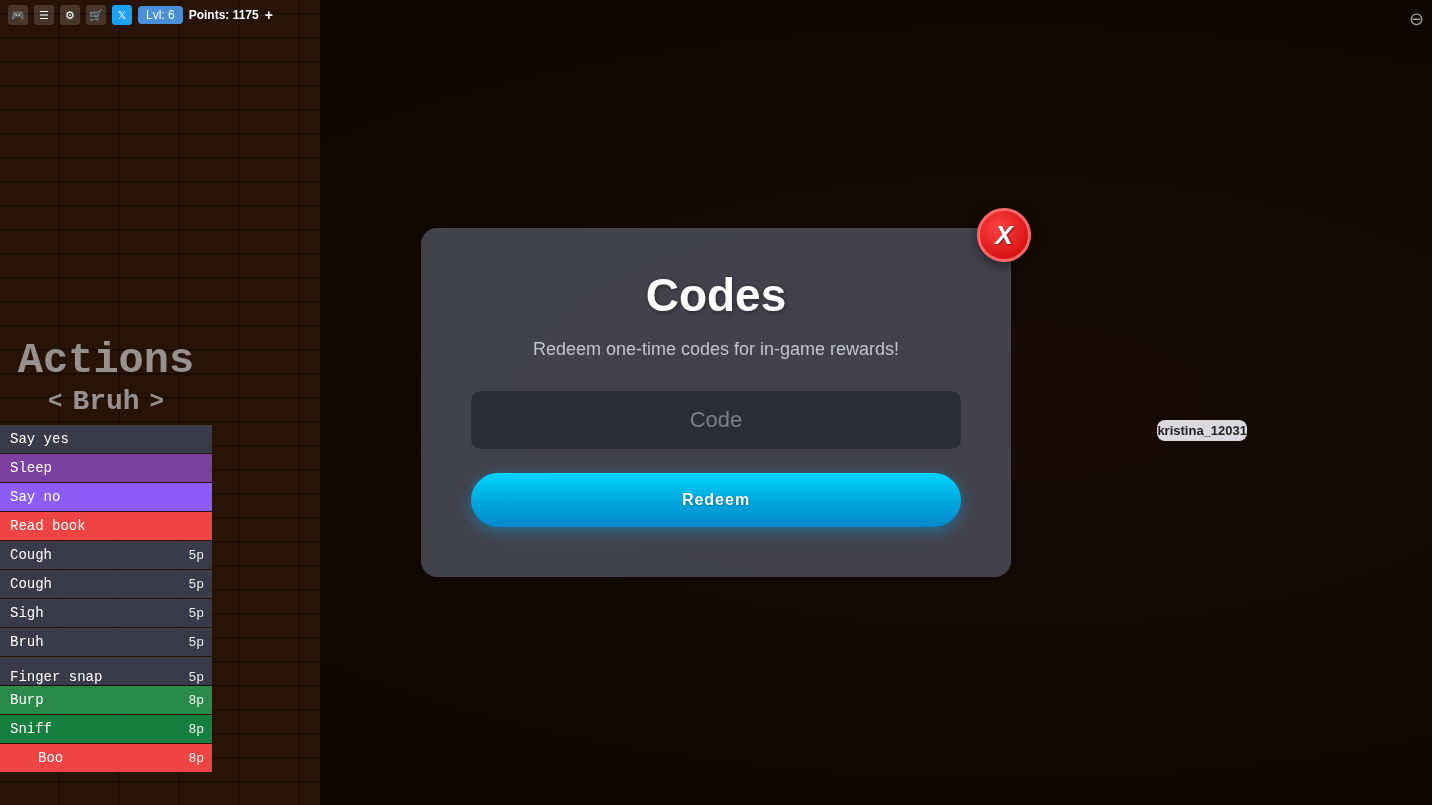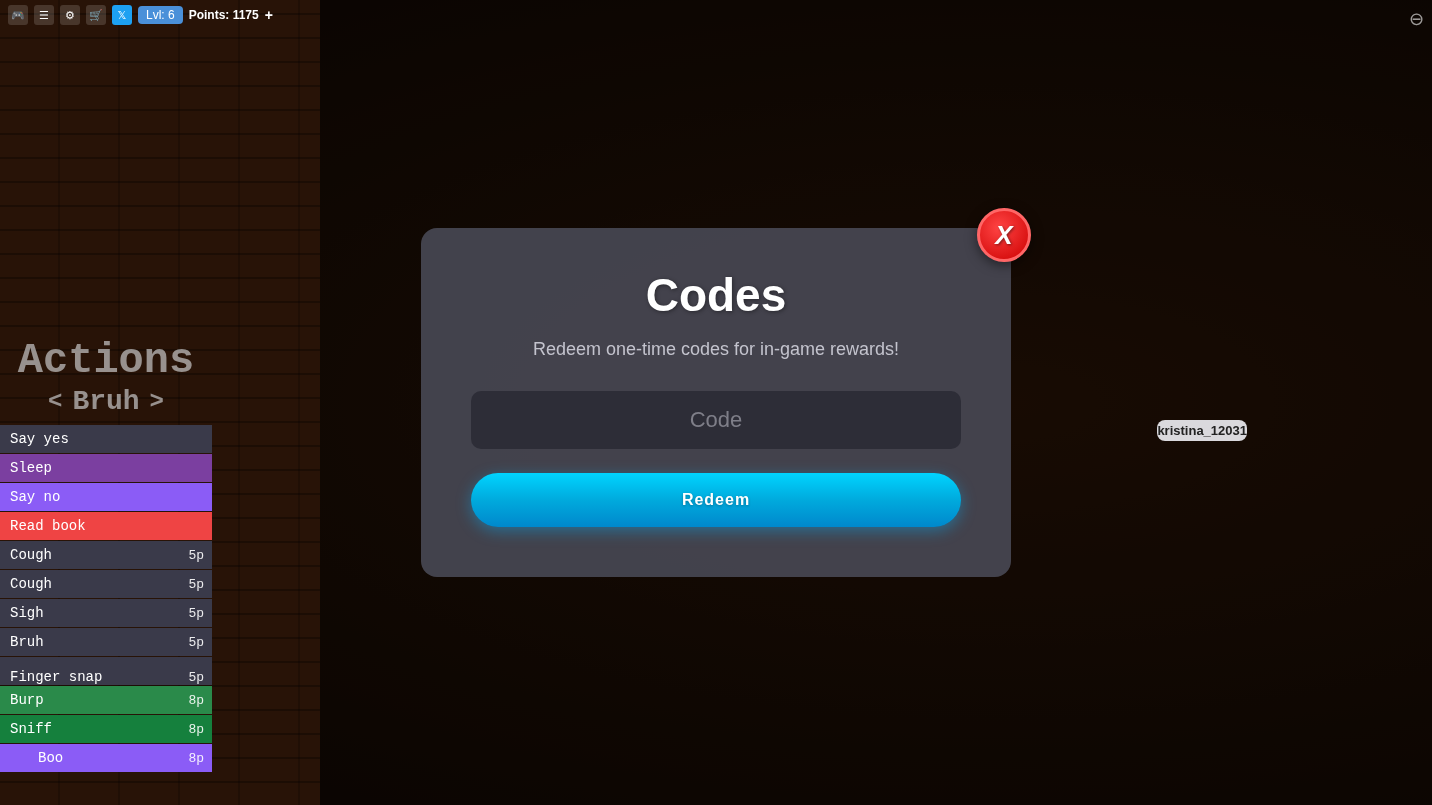--- a/index.html
+++ b/index.html
@@ -180,21 +180,21 @@
     .action-say-yes { background: #3a3a4a; }
     .action-say-no { background: #8b5cf6; }
     .action-read-book { background: #ef4444; }
     .action-cough { background: #3a3a4a; }
     .action-sneeze { background: #3a3a4a; }
     .action-sigh { background: #3a3a4a; }
     .action-bruh { background: #3a3a4a; }
     .action-finger-snap { background: #3a3a4a; align-items: flex-end; }
     .action-burp { background: #2a8a4a; }
     .action-sniff { background: #15803d; }
-    .action-boo { background: #8b5cf6; padding-left: 38px; }
+    .action-boo { background: #ef4444; padding-left: 38px; }
 
     
     .modal-overlay {
       position: absolute;
       inset: 0;
       z-index: 30;
       display: flex;
       align-items: center;
       justify-content: center;
     }

